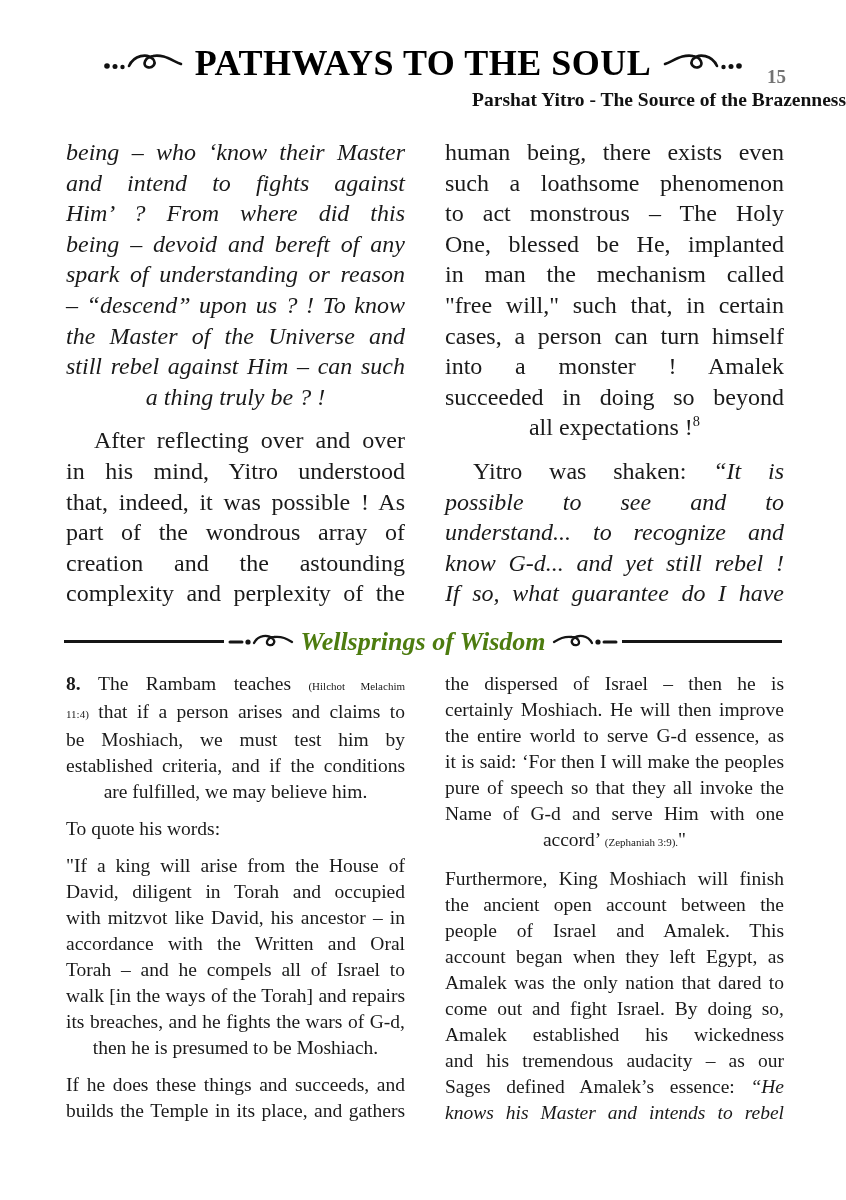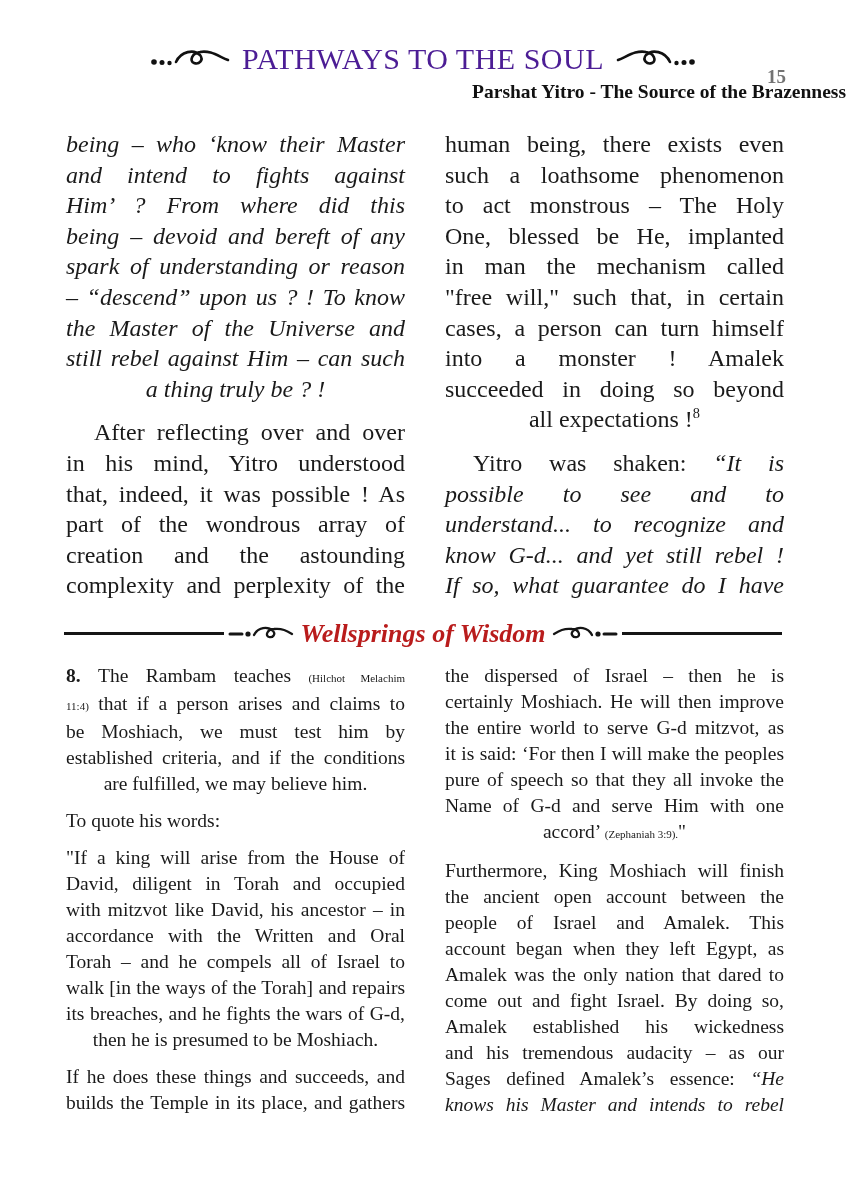--- a/index.html
+++ b/index.html
@@ -8,22 +8,22 @@
     width:846px; height:1200px;
     background:#ffffff;
     color:#1a1a1a;
     font-family:"Liberation Serif","DejaVu Serif",serif;
     overflow:hidden;
   }
   
   .header { padding-top:42px; text-align:center; }
   .title-row { display:flex; justify-content:center; align-items:center; gap:10px; }
   .title {
-    font-size:30px; font-weight:normal; letter-spacing:0.5px;
-    white-space:nowrap; color:#4c1d95;
+    font-size:36px; font-weight:bold; letter-spacing:0.5px;
+    white-space:nowrap; color:#000000;
   }
   .flourish { display:block; }
   .mirror { transform:scaleX(-1); }
   .pagenum {
     position:absolute; top:66px; right:60px;
     font-size:19px; font-weight:bold; color:#737373;
   }
   .subtitle { font-size:19.5px; font-weight:bold; margin-top:5px; color:#111;text-align:right; }
   
   .columns {
@@ -52,21 +52,21 @@
   .divider {
     display:flex; align-items:center;
     margin:17px 64px 13px 64px; height:32px;
   }
   .divider .rule { flex:1; height:3px; background:#151515; }
   .divider-center {
     display:flex; align-items:center; gap:4px; padding:0 4px;
   }
   .divider-label {
     font-size:26px; font-weight:bold; font-style:italic;
-    white-space:nowrap; padding:0 2px; color:#b91c1c;text-align:right;
+    white-space:nowrap; padding:0 2px; color:#4d7c0f;text-align:right;
   }
 </style>
 </head>
 <body>
 
 <div class="page">
 
   <div class="header">
     <div class="title-row">
       <span>
@@ -190,21 +190,21 @@
         </div>
       <div class="para">
           <div class="tline"><span>If he does these things and succeeds, and</span></div>
           <div class="tline last-justify"><span>builds the Temple in its place, and gathers</span></div>
         </div>
     </div>
     <div class="fn-col">
       <div class="para">
           <div class="tline"><span>the dispersed of Israel – then he is</span></div>
           <div class="tline"><span>certainly Moshiach. He will then improve</span></div>
-          <div class="tline"><span>the entire world to serve G-d mitzvot, as</span></div>
+          <div class="tline"><span>the entire world to serve G-d essence, as</span></div>
           <div class="tline"><span>it is said: ‘For then I will make the peoples</span></div>
           <div class="tline"><span>pure of speech so that they all invoke the</span></div>
           <div class="tline"><span>Name of G-d and serve Him with one</span></div>
           <div class="tline last-center"><span>accord’ </span><span class="st-small">(Zephaniah 3:9).</span><span>"</span></div>
         </div>
       <div class="para">
           <div class="tline"><span>Furthermore, King Moshiach will finish</span></div>
           <div class="tline"><span>the ancient open account between the</span></div>
           <div class="tline"><span>people of Israel and Amalek. This</span></div>
           <div class="tline"><span>account began when they left Egypt, as</span></div>

